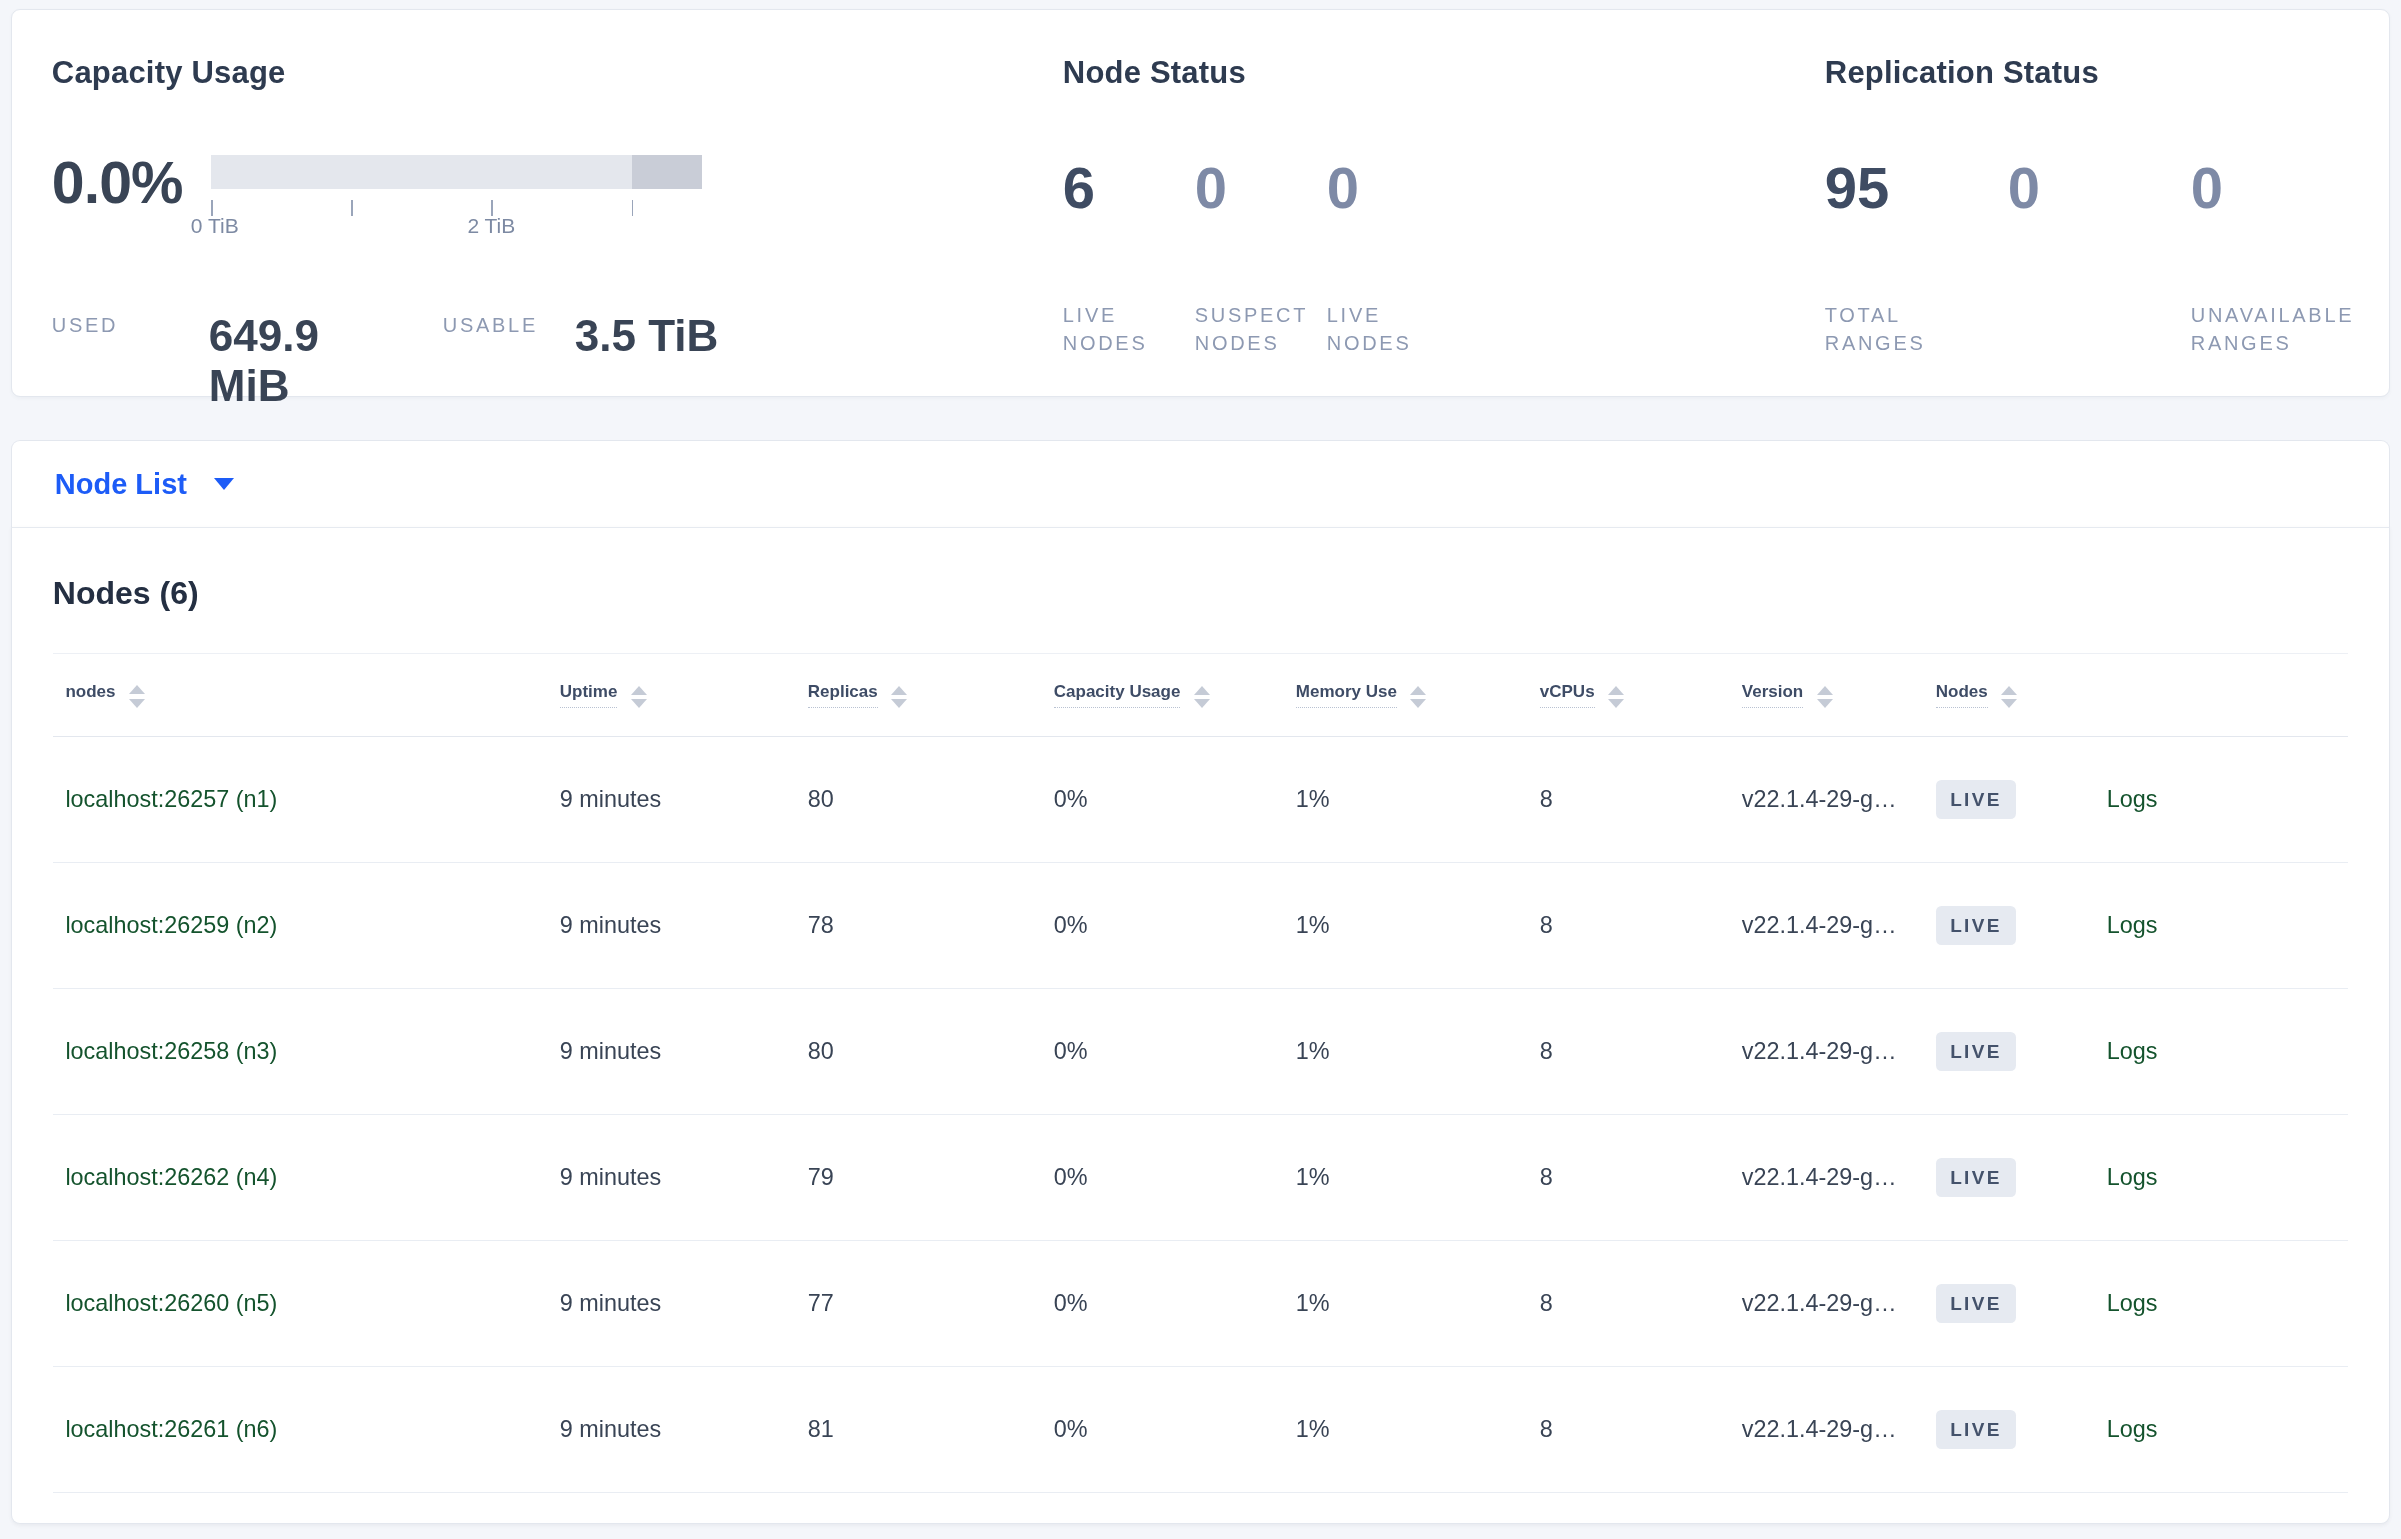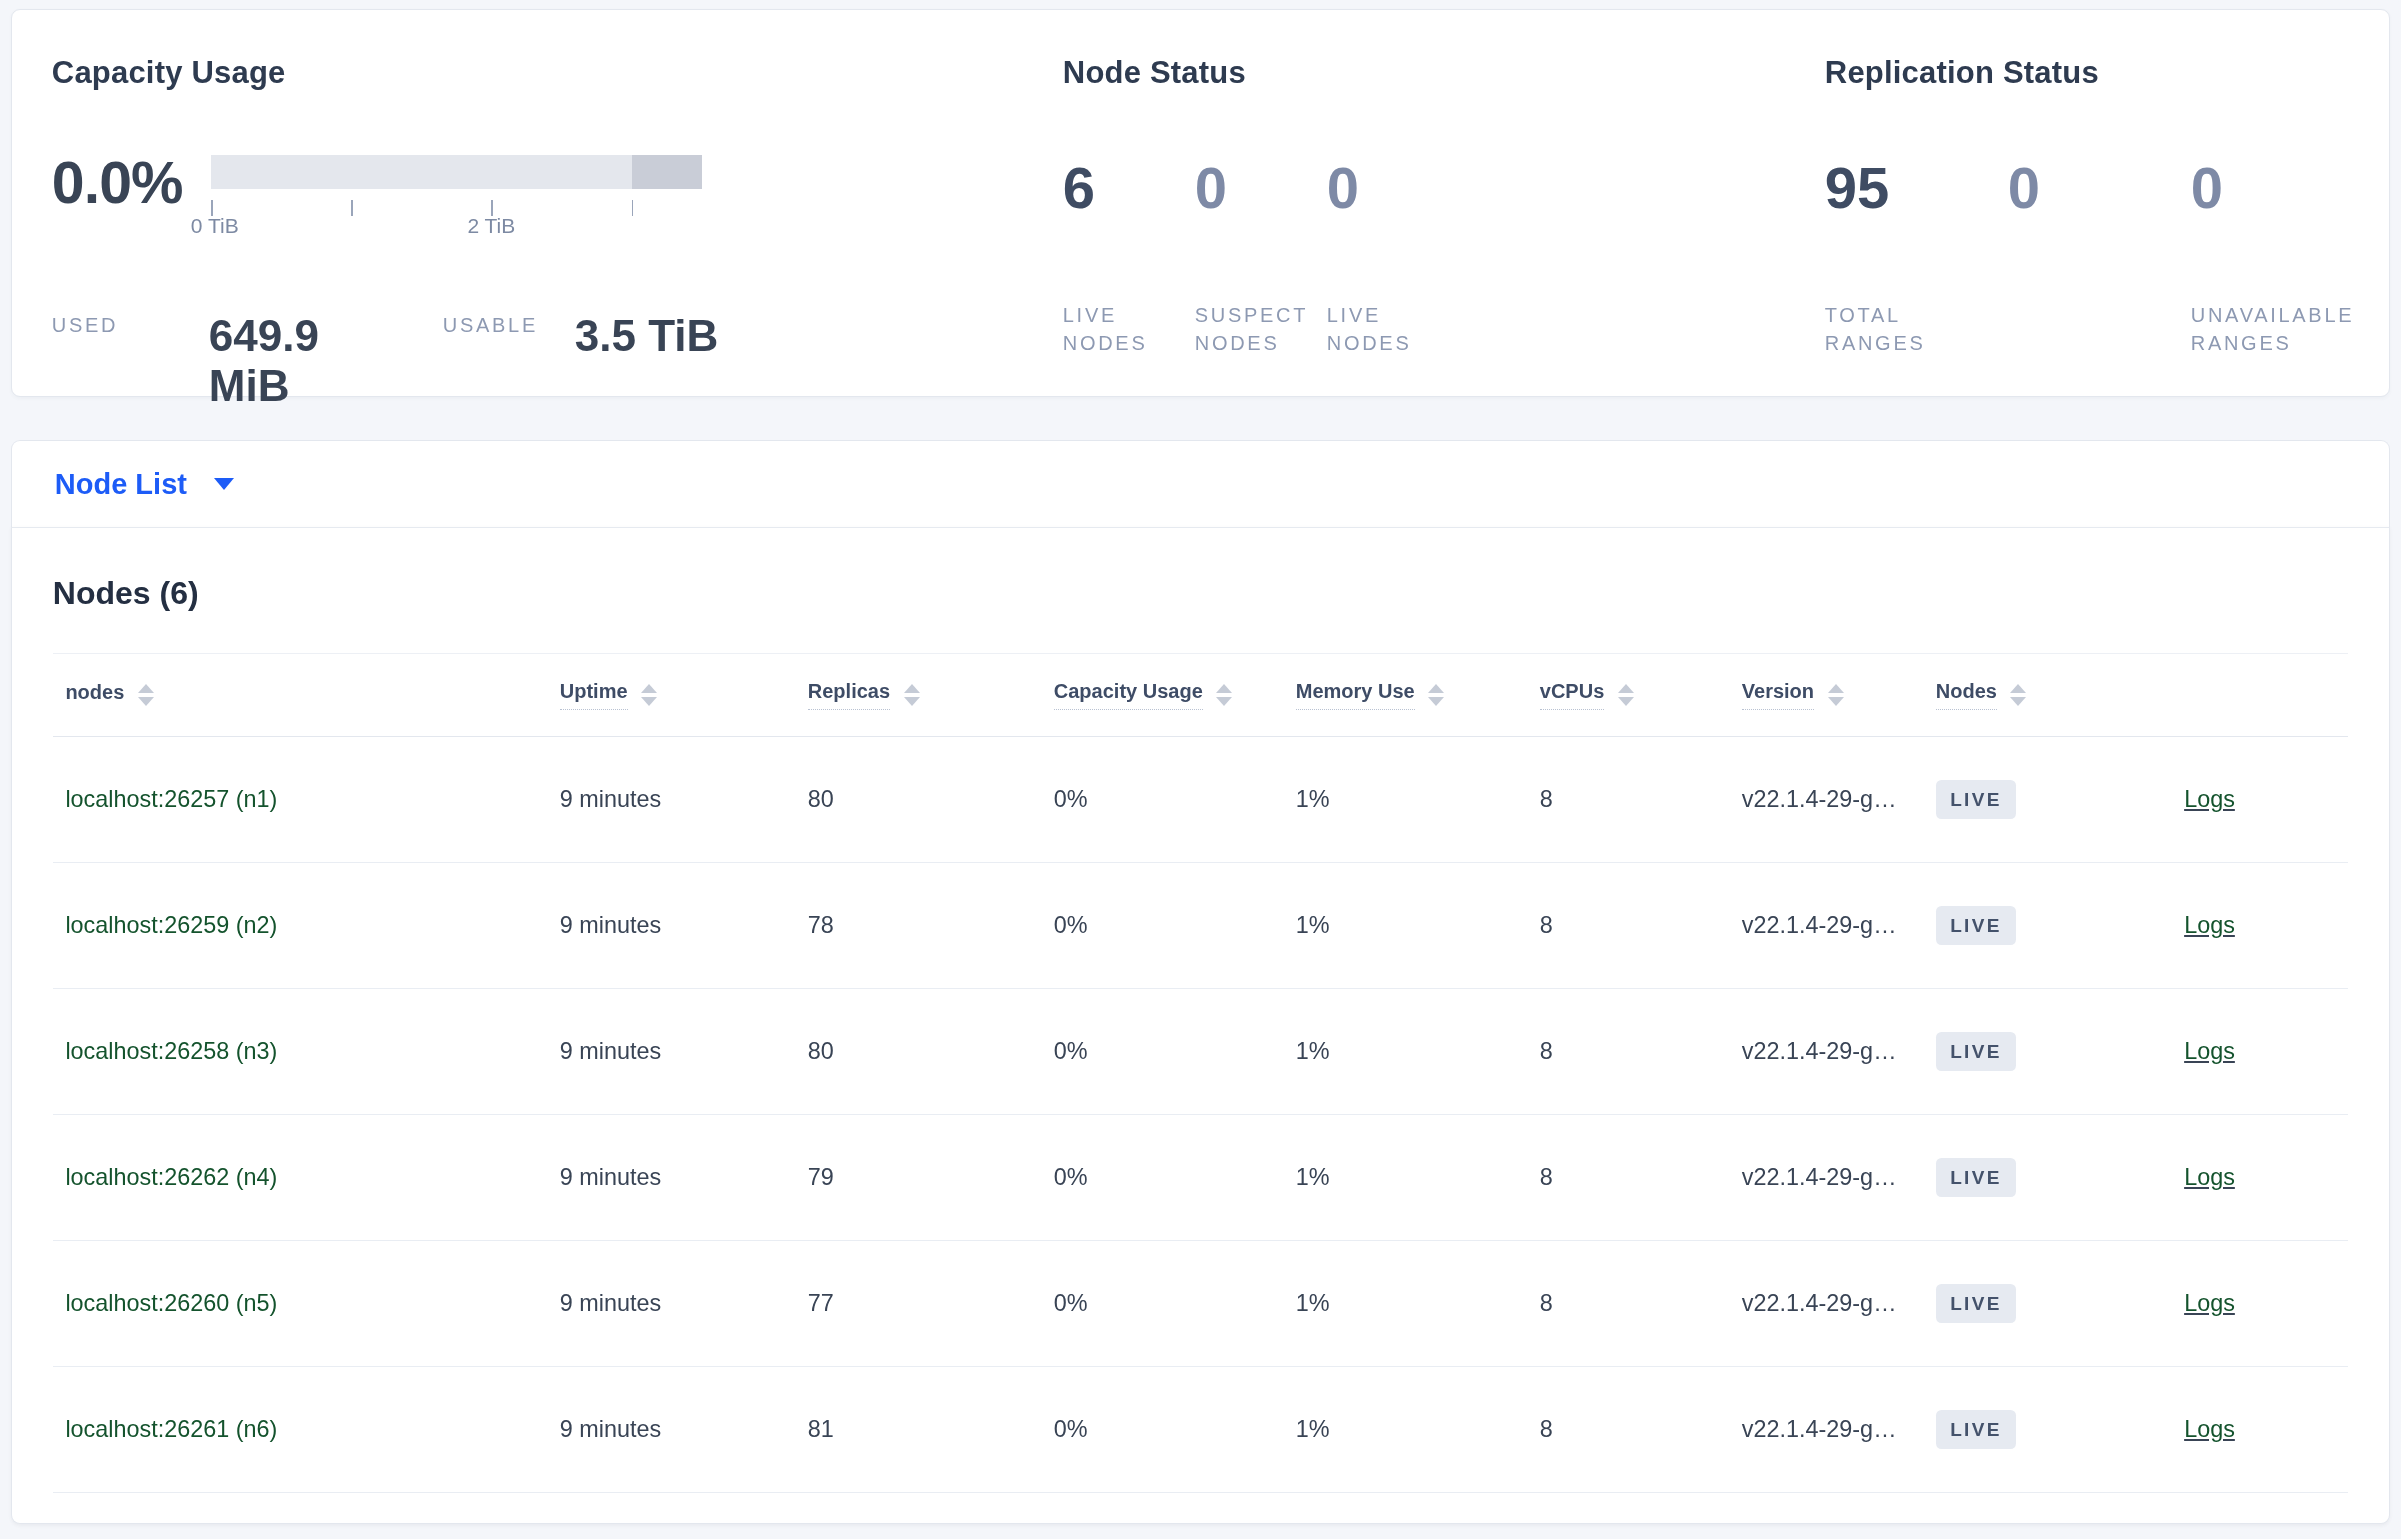--- a/index.html
+++ b/index.html
@@ -118,41 +118,41 @@
     font-size: 32px; font-weight: 600; color: #242f42;
   }
   .top-divider { height: 0.9px; background: #edf0f5; margin-top: 41px; }
 
   .grid {
     display: grid;
     grid-template-columns: 507px 248px 246px 242px 244px 202px 194px 171px 1fr;
     align-items: center;
   }
   .header-row { height: 83px; border-bottom: 1.8px solid #e3e7ee; }
-  .hcell { display: flex; align-items: center; font-size: 20px; font-weight: 600; color: #3e4c66; }
+  .hcell { display: flex; align-items: flex-end; font-size: 17px; font-weight: 600; color: #3e4c66; }
   .hcell.first { padding-left: 12.6px; }
   .hcell .label { padding-bottom: 5.4px; }
   .hcell.sortable .label { border-bottom: 1.8px dotted #b9c2d2; }
   .sort-icon { display: inline-flex; flex-direction: column; margin-left: 13.5px; gap: 4.5px; }
   .sort-icon .up {
     width: 0; height: 0;
     border-left: 8px solid transparent; border-right: 8px solid transparent;
     border-bottom: 9px solid #c5cbd6;
   }
   .sort-icon .down {
     width: 0; height: 0;
     border-left: 8px solid transparent; border-right: 8px solid transparent;
     border-top: 9px solid #c5cbd6;
   }
 
   .row { height: 126px; border-bottom: 1.8px solid #e9edf3; }
   .cell { font-size: 23.4px; color: #394455; }
   .cell.first { padding-left: 12.6px; }
   .node-link, .logs-link { color: #14532d; text-decoration: none; cursor: pointer; }
-  .cell.logs { text-align: center; padding-right: 36px; text-decoration: underline; }
+  .cell.logs { text-align: left; padding-right: 36px; }
   .badge {
     display: inline-block;
     background: #e6eaf1; color: #44526b;
     font-size: 19px; font-weight: 700; letter-spacing: 2.3px;
     padding: 10px 14.4px; border-radius: 5.4px; line-height: 1;
   }
 </style>
 </head>
 <body>
 

